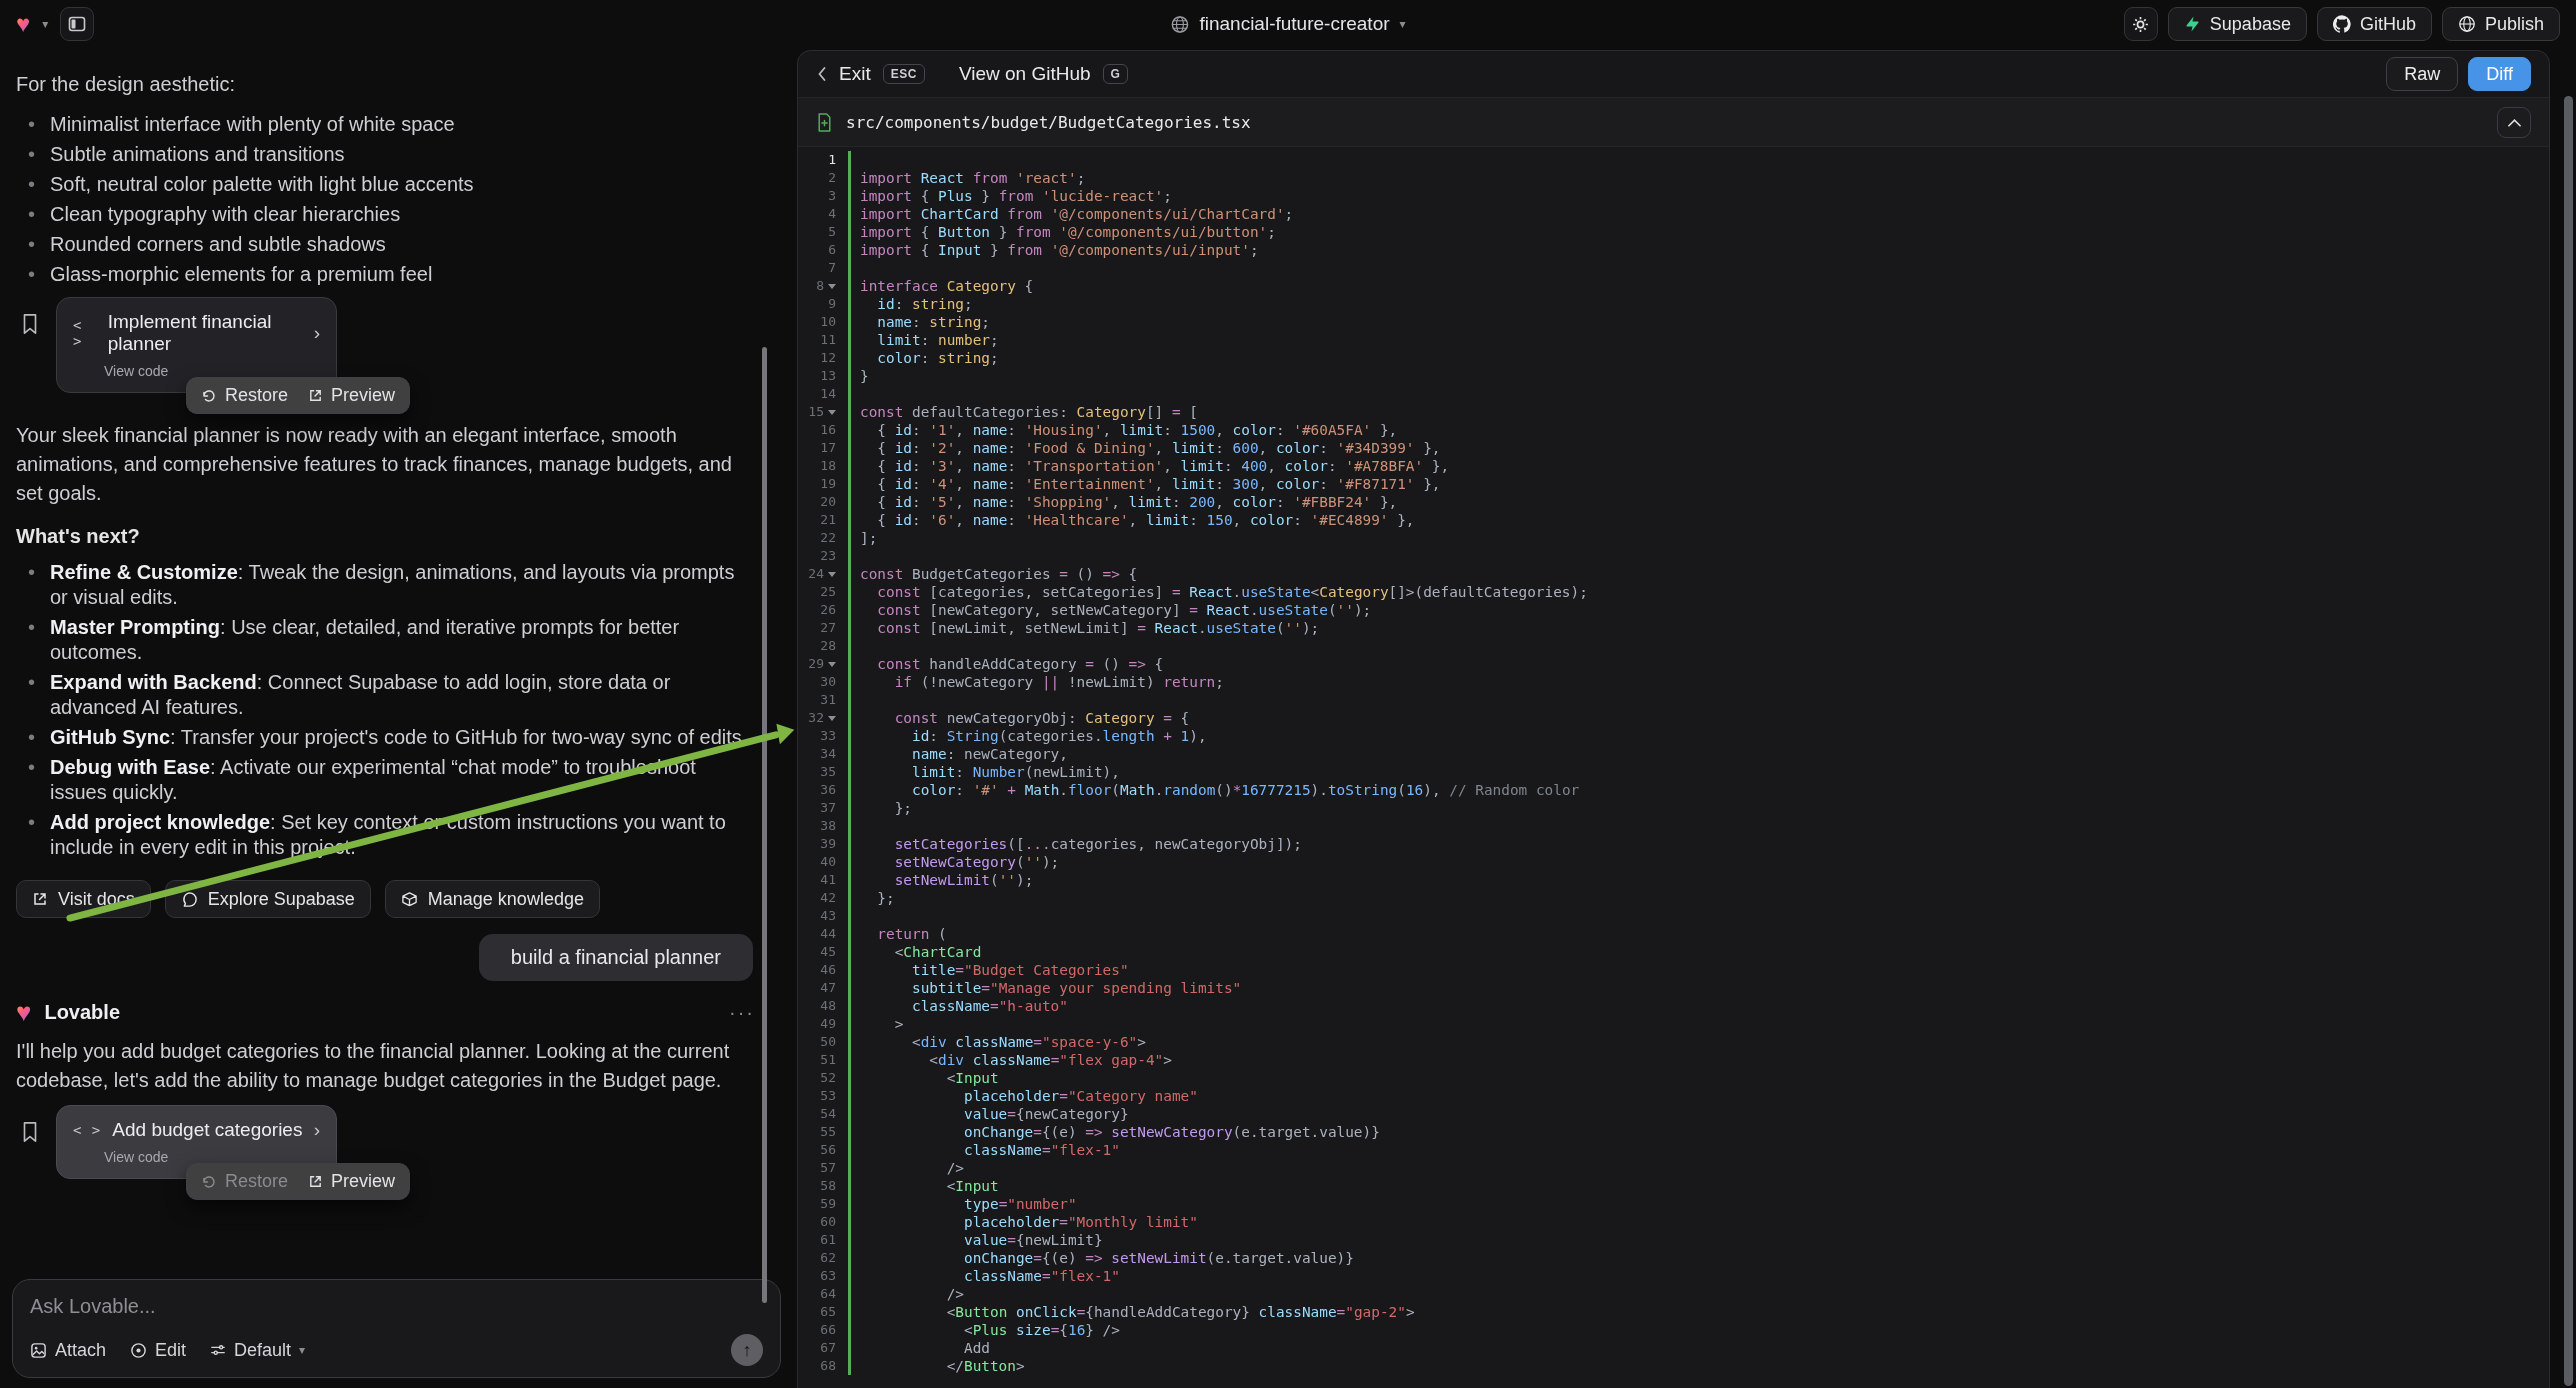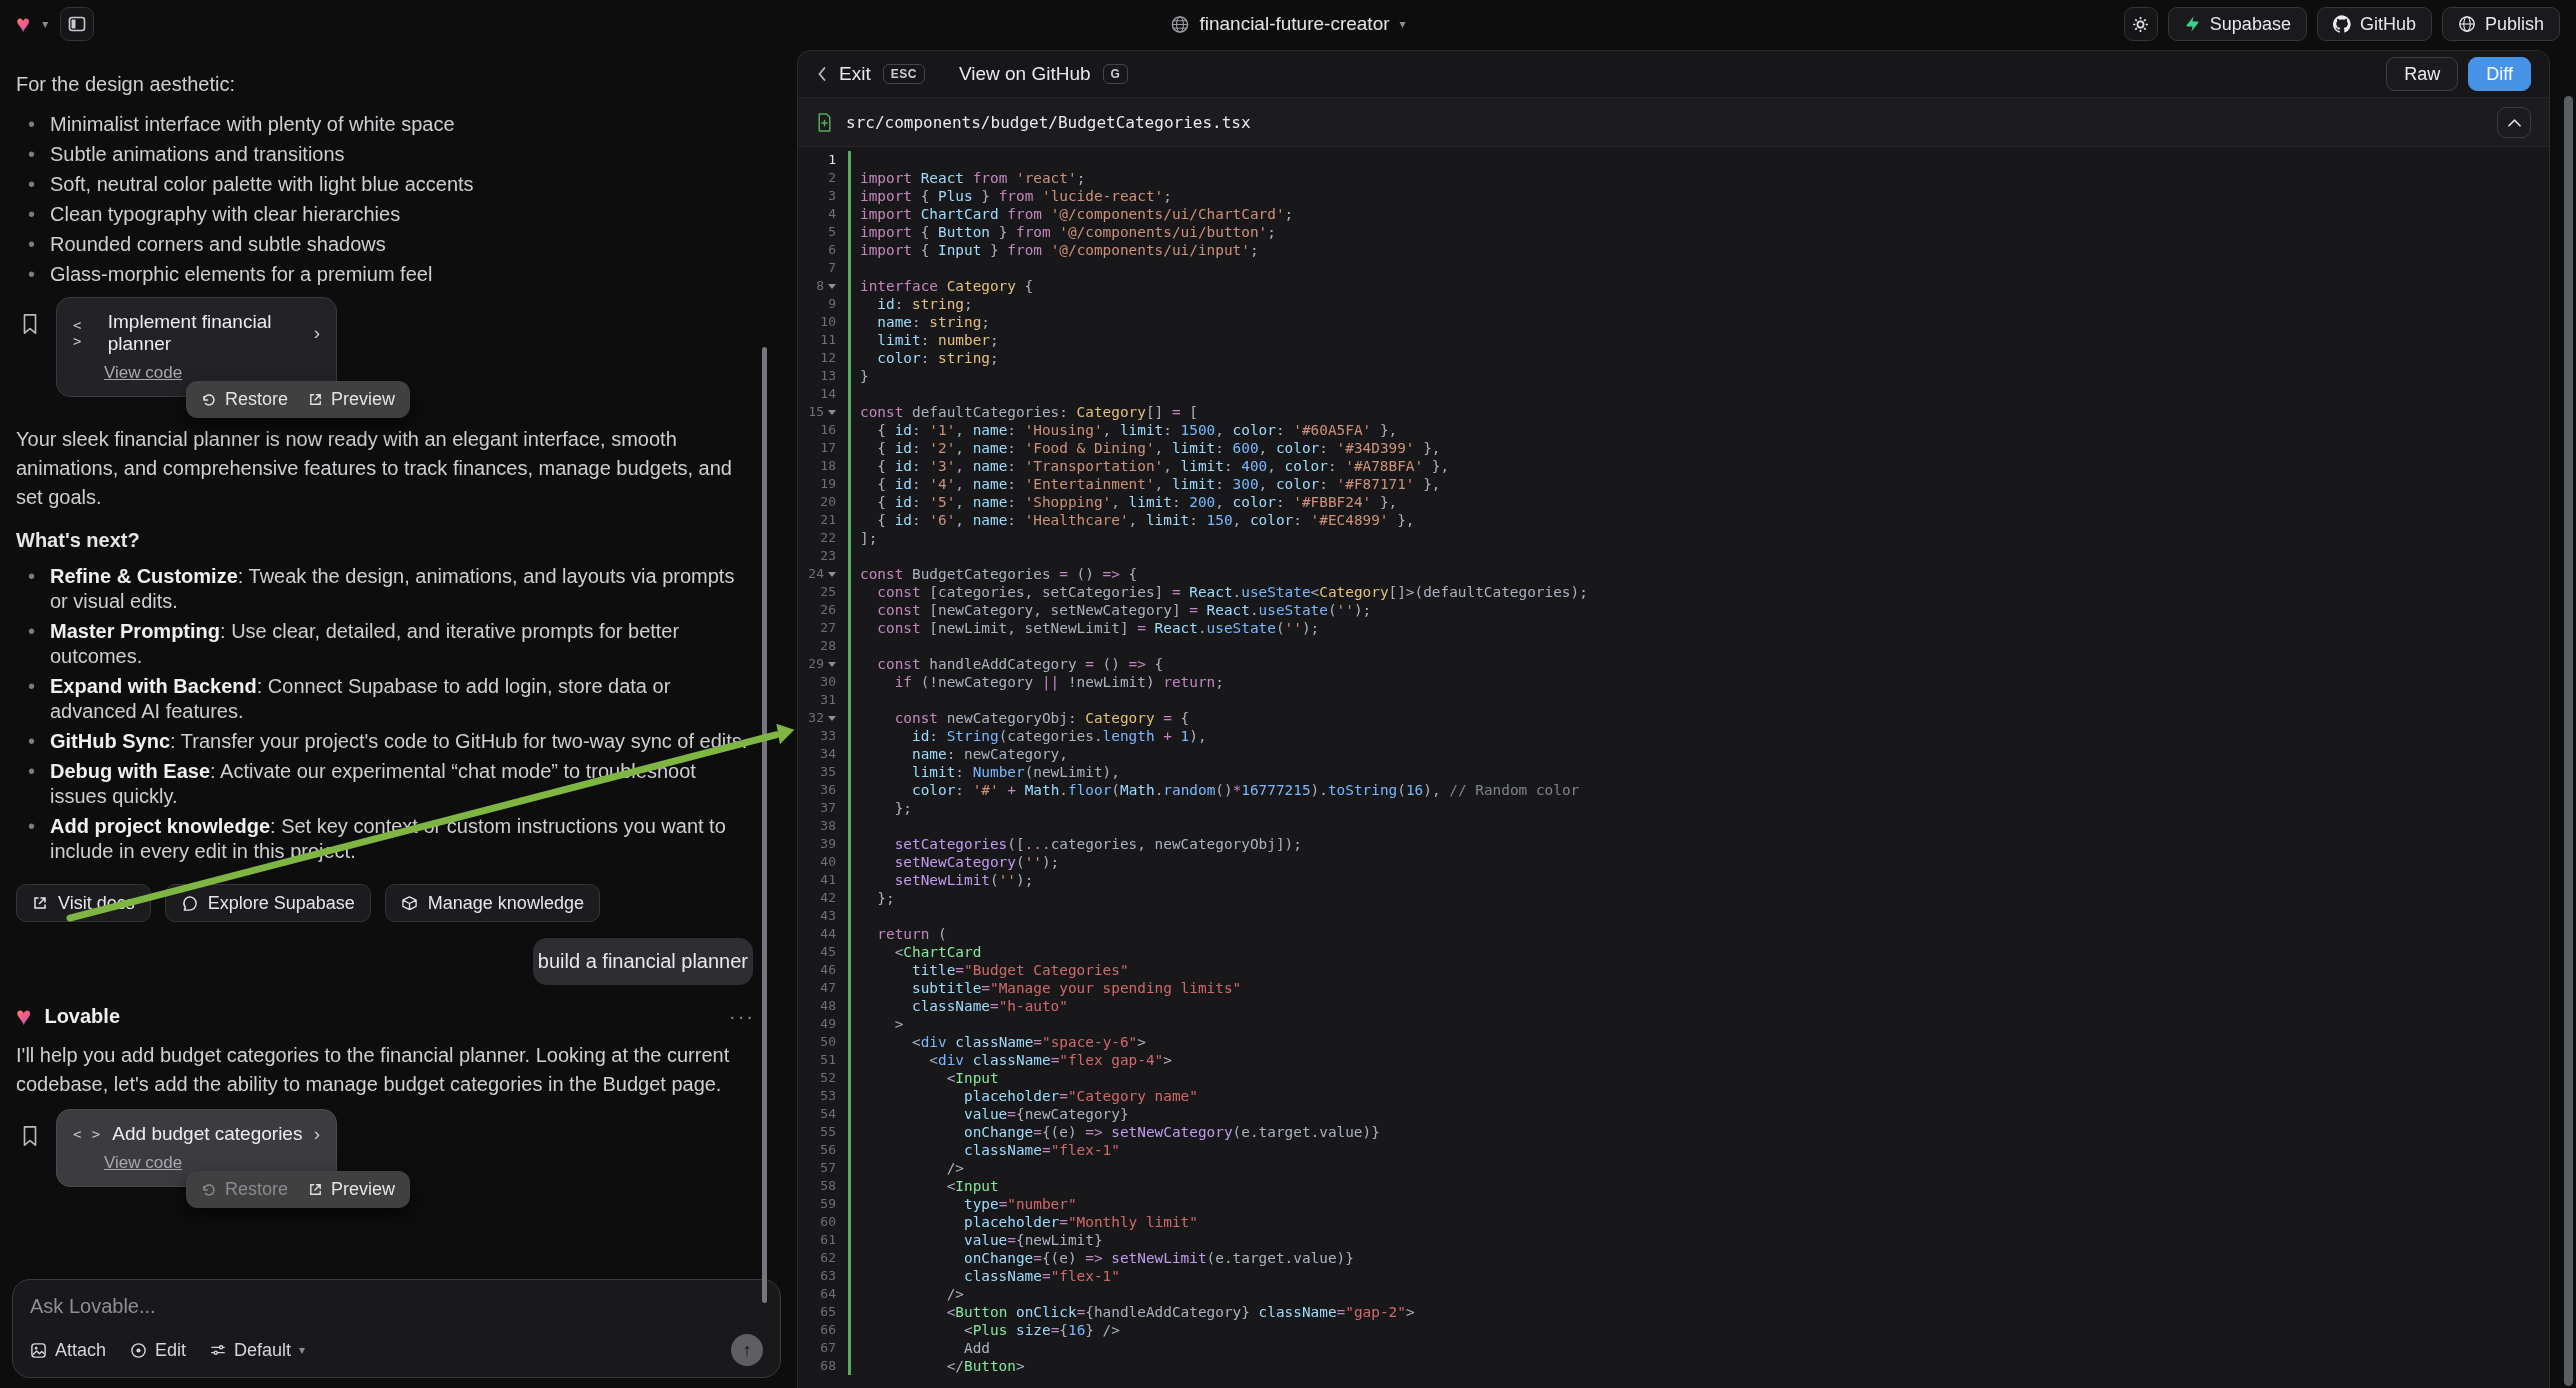--- a/index.html
+++ b/index.html
@@ -35,31 +35,31 @@
   .para { line-height:29px; margin-bottom:10px; }
   .para.mt { margin-top:28px; }
 
   .card-row { display:flex; align-items:flex-start; gap:16px; margin:10px 0 0 4px; position:relative; }
   .bookmark { margin-top:16px; color:#B9B9BE; }
   .vcard { width:281px; background:#232327; border:1px solid #39393E; border-radius:14px; padding:13px 16px; position:relative; }
   .vcard.hl { background:#3B3B40; border-color:#4A4A50; }
   .vcard-title { display:flex; align-items:center; gap:11px; font-size:19px; color:#EDEDF0; }
   .code-glyph { font-family:"DejaVu Sans Mono", monospace; font-size:14px; color:#C9C9CE; letter-spacing:1px; }
   .vcard-chevron { margin-left:auto; color:#C9C9CE; }
-  .vcard-action { margin:8px 0 0 31px; font-size:17px; color:#A8A8B0;text-decoration:underline; }
+  .vcard-action { margin:8px 0 0 31px; font-size:14px; color:#A8A8B0; }
   .card-toolbar { position:absolute; left:129px; bottom:-22px; display:flex; align-items:center; gap:20px; background:#404040; border:1px solid #404046; border-radius:11px; padding:7px 14px; font-size:18px; color:#E3E3E6; box-shadow:0 8px 18px rgba(0,0,0,.55); white-space:nowrap; }
   .tool-item { display:flex; align-items:center; gap:8px; }
   .tool-item.dim { color:#8A8A90; }
   .card-block { margin-bottom:22px; }
 
   .quick-row { display:flex; gap:14px; margin:20px 0 4px 0; }
   .q-btn { height:38px; display:flex; align-items:center; gap:10px; padding:0 15px; background:#1C1C1F; border:1px solid #343439; border-radius:10px; color:#E6E6E9; font-size:18px; }
 
   .bubble-row { text-align:right; margin:16px 2px 4px 0; }
-  .bubble { display:inline-block; background:#2E2E32; border-radius:14px; padding:12px 5px; font-size:20px; color:#E8E8EA; text-align:left; }
+  .bubble { display:inline-block; background:#2E2E32; border-radius:14px; padding:12px 32px; font-size:20px; color:#E8E8EA; text-align:left; }
 
   .assistant-head { display:flex; align-items:center; gap:13px; margin:18px 0 12px 0; }
   .assistant-head .heart { font-size:26px; }
   .assistant-name { font-size:20px; font-weight:700; color:#EFEFF2; }
   .assistant-menu { margin-left:auto; color:#8A8A90; font-size:20px; letter-spacing:2px; }
 
   .composer { flex:none; margin:6px 14px 10px 12px; background:#19191C; border:1px solid #3A3A40; border-radius:18px; padding:15px 17px 11px 17px; }
   .composer input { width:100%; background:transparent; border:none; outline:none; color:#E8E8EA; font-size:20px; font-family:"Liberation Sans",sans-serif; }
   .composer input::placeholder { color:#8E8E95; }
   .composer-controls { display:flex; align-items:center; gap:24px; margin-top:16px; color:#D6D6DA; font-size:18px; }

